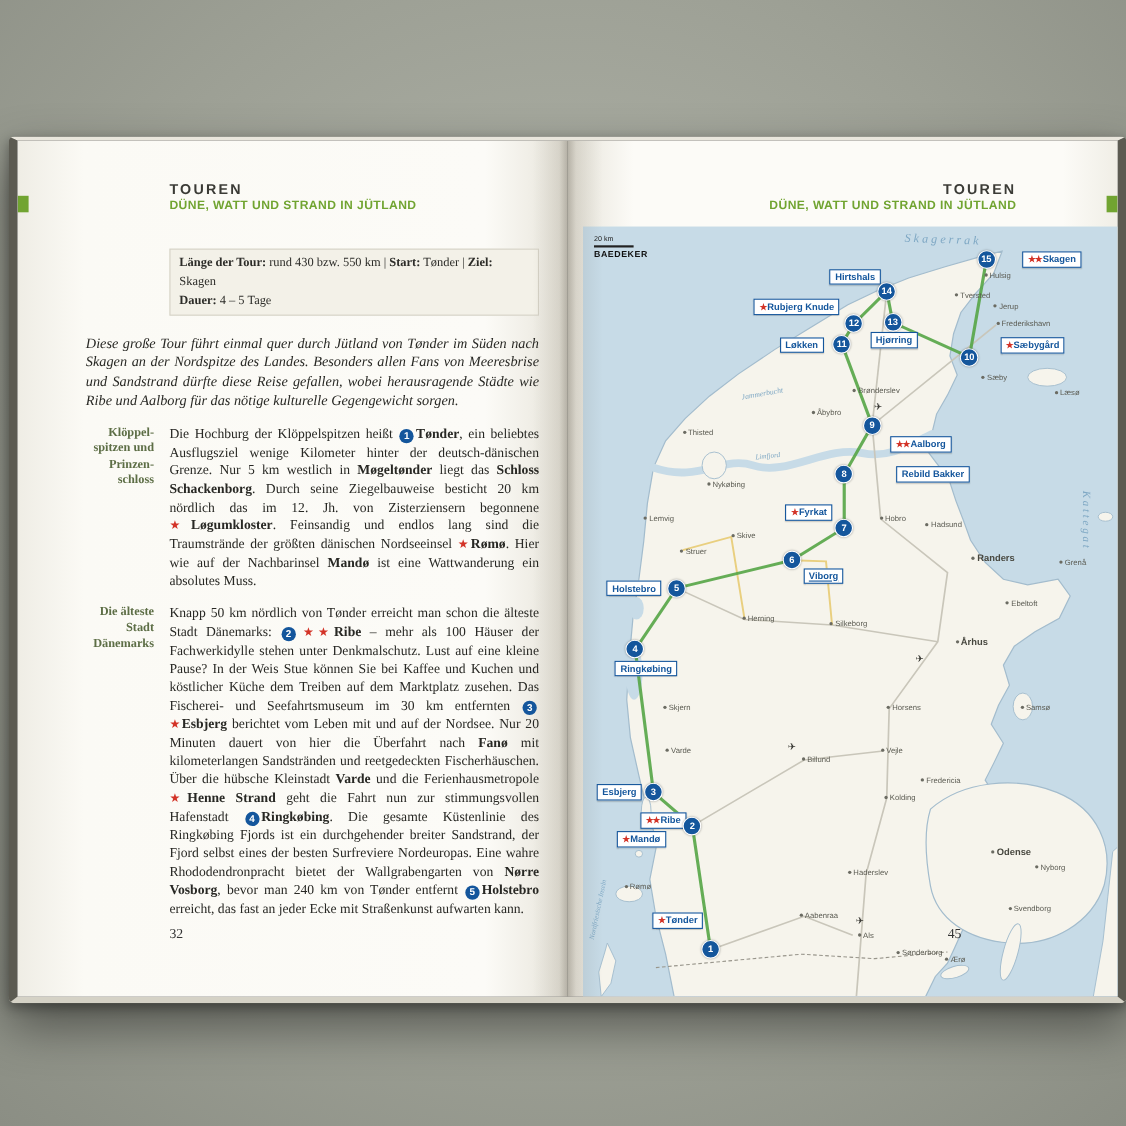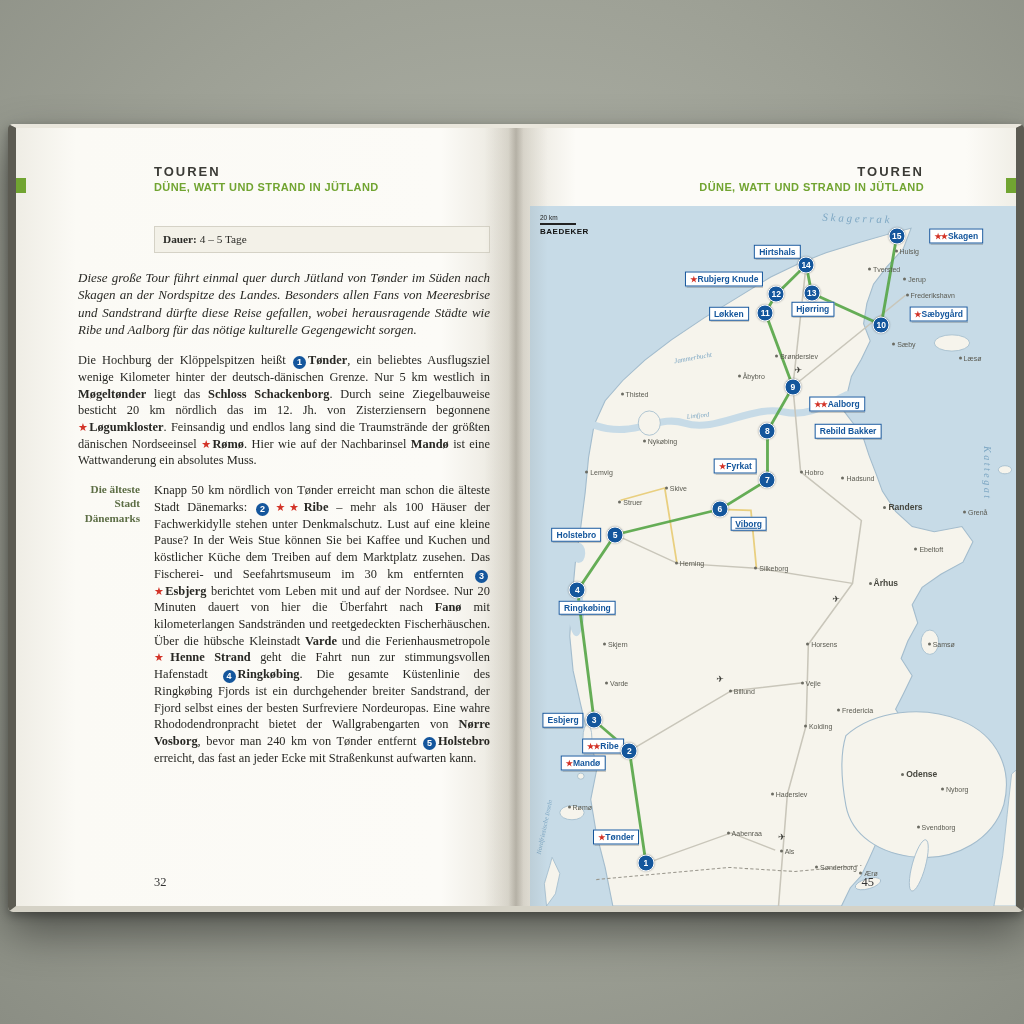--- a/index.html
+++ b/index.html
@@ -44,21 +44,21 @@
   .section-row{display:flex;margin-bottom:13px;}
   .margin-label{flex:0 0 62px;width:62px;padding-right:14px;text-align:right;
     font:bold 11.2px/1.3 "Liberation Serif",serif;color:#5d6e46;white-space:pre-line;}
   .margin-label.accent{color:#71a431;}
   .para{flex:1;font:12.4px/1.345 "Liberation Serif",serif;color:#282824;text-align:justify;}
   .para.lead{font-style:italic;font-size:13px;}
   .para b{font-weight:bold;}
   .badge{display:inline-block;width:13px;height:13px;border-radius:50%;background:#14569c;color:#fff;
     font:bold 9px/13px "Liberation Sans",sans-serif;text-align:center;vertical-align:-1px;margin:0 2px 0 1px;font-style:normal;}
   .star{color:#d33327;font-size:11px;letter-spacing:-1px;margin-right:1px;font-style:normal;}
-  .pagenum{position:absolute;bottom:16px;font:12.5px "Liberation Serif",serif;color:#333;z-index:30;}
+  .pagenum{position:absolute;bottom:49px;font:12.5px "Liberation Serif",serif;color:#333;z-index:30;}
   .pagenum-l{left:138px;}
   .pagenum-r{right:142px;}
 
   
   .map{position:absolute;left:14px;right:0;top:78px;bottom:0;overflow:hidden;background:#c7dbe7;z-index:1;}
   .map svg{position:absolute;inset:0;width:100%;height:100%;}
   .overlay{position:absolute;inset:0;z-index:3;}
   .town{position:absolute;transform:translate(0,-50%);font:7px "Liberation Sans",sans-serif;color:#5a5a51;white-space:nowrap;z-index:3;}
   .town::before{content:"";display:inline-block;width:3px;height:3px;background:#6b6b62;border-radius:50%;margin-right:2px;vertical-align:1px;}
   .town.big{font-size:8.5px;font-weight:bold;color:#47473f;}
@@ -82,27 +82,32 @@
   <div class="spread">
 
     <div class="page page-left">
       <div class="tab tab-l"></div>
       <div class="hdr hdr-left">
         <div class="kicker">TOUREN</div>
         <div class="sub">DÜNE, WATT UND STRAND IN JÜTLAND</div>
       </div>
       <div class="content">
         <div class="infobox" id="infobox">
+            <div class="info-line"><b>Länge der Tour:</b><span> rund 430 bzw. 550 km </span><span>| </span><b>Start:</b><span> Tønder </span><span>| </span><b>Ziel:</b><span> Skagen</span></div>
             <div class="info-line"><b>Dauer:</b><span> 4 – 5 Tage</span></div>
           </div>
         <div class="sections" id="sections">
             <div class="section-row">
               <div class="para lead"><span>Diese große Tour führt einmal quer durch Jütland von Tønder im Süden nach Skagen an der Nordspitze des Landes. Besonders allen Fans von Meeresbrise und Sandstrand dürfte diese Reise gefallen, wobei herausragende Städte wie Ribe und Aalborg für das nötige kulturelle Gegengewicht sorgen.</span></div>
             </div>
             <div class="section-row">
+              <div class="margin-label">Klöppel-
+spitzen und
+Prinzen-
+schloss</div>
               <div class="para"><span>Die Hochburg der Klöppelspitzen heißt </span><span class="badge">1</span><b>Tønder</b><span>, ein beliebtes Ausflugsziel wenige Kilometer hinter der deutsch-dänischen Grenze. Nur 5 km westlich in </span><b>Møgeltønder</b><span> liegt das </span><b>Schloss Schackenborg</b><span>. Durch seine Ziegelbauweise besticht 20 km nördlich das im 12. Jh. von Zisterziensern begonnene </span><span class="star">★</span><b>Løgumkloster</b><span>. Feinsandig und endlos lang sind die Traumstrände der größten dänischen Nordseeinsel </span><span class="star">★</span><b>Rømø</b><span>. Hier wie auf der Nachbarinsel </span><b>Mandø</b><span> ist eine Wattwanderung ein absolutes Muss.</span></div>
             </div>
             <div class="section-row">
               <div class="margin-label">Die älteste
 Stadt
 Dänemarks</div>
               <div class="para"><span>Knapp 50 km nördlich von Tønder erreicht man schon die älteste Stadt Dänemarks: </span><span class="badge">2</span><span class="star">★★</span><b>Ribe</b><span> – mehr als 100 Häuser der Fachwerkidylle stehen unter Denkmalschutz. Lust auf eine kleine Pause? In der Weis Stue können Sie bei Kaffee und Kuchen und köstlicher Küche dem Treiben auf dem Marktplatz zusehen. Das Fischerei- und Seefahrtsmuseum im 30 km entfernten </span><span class="badge">3</span><span class="star">★</span><b>Esbjerg</b><span> berichtet vom Leben mit und auf der Nordsee. Nur 20 Minuten dauert von hier die Überfahrt nach </span><b>Fanø</b><span> mit kilometerlangen Sandstränden und reetgedeckten Fischerhäuschen. Über die hübsche Kleinstadt </span><b>Varde</b><span> und die Ferienhausmetropole </span><span class="star">★</span><b>Henne Strand</b><span> geht die Fahrt nun zur stimmungsvollen Hafenstadt </span><span class="badge">4</span><b>Ringkøbing</b><span>. Die gesamte Küstenlinie des Ringkøbing Fjords ist ein durchgehender breiter Sandstrand, der Fjord selbst eines der besten Surfreviere Nordeuropas. Eine wahre Rhododendronpracht bietet der Wallgrabengarten von </span><b>Nørre Vosborg</b><span>, bevor man 240 km von Tønder entfernt </span><span class="badge">5</span><b>Holstebro</b><span> erreicht, das fast an jeder Ecke mit Straßenkunst aufwarten kann.</span></div>
             </div>
           </div>
       </div>

